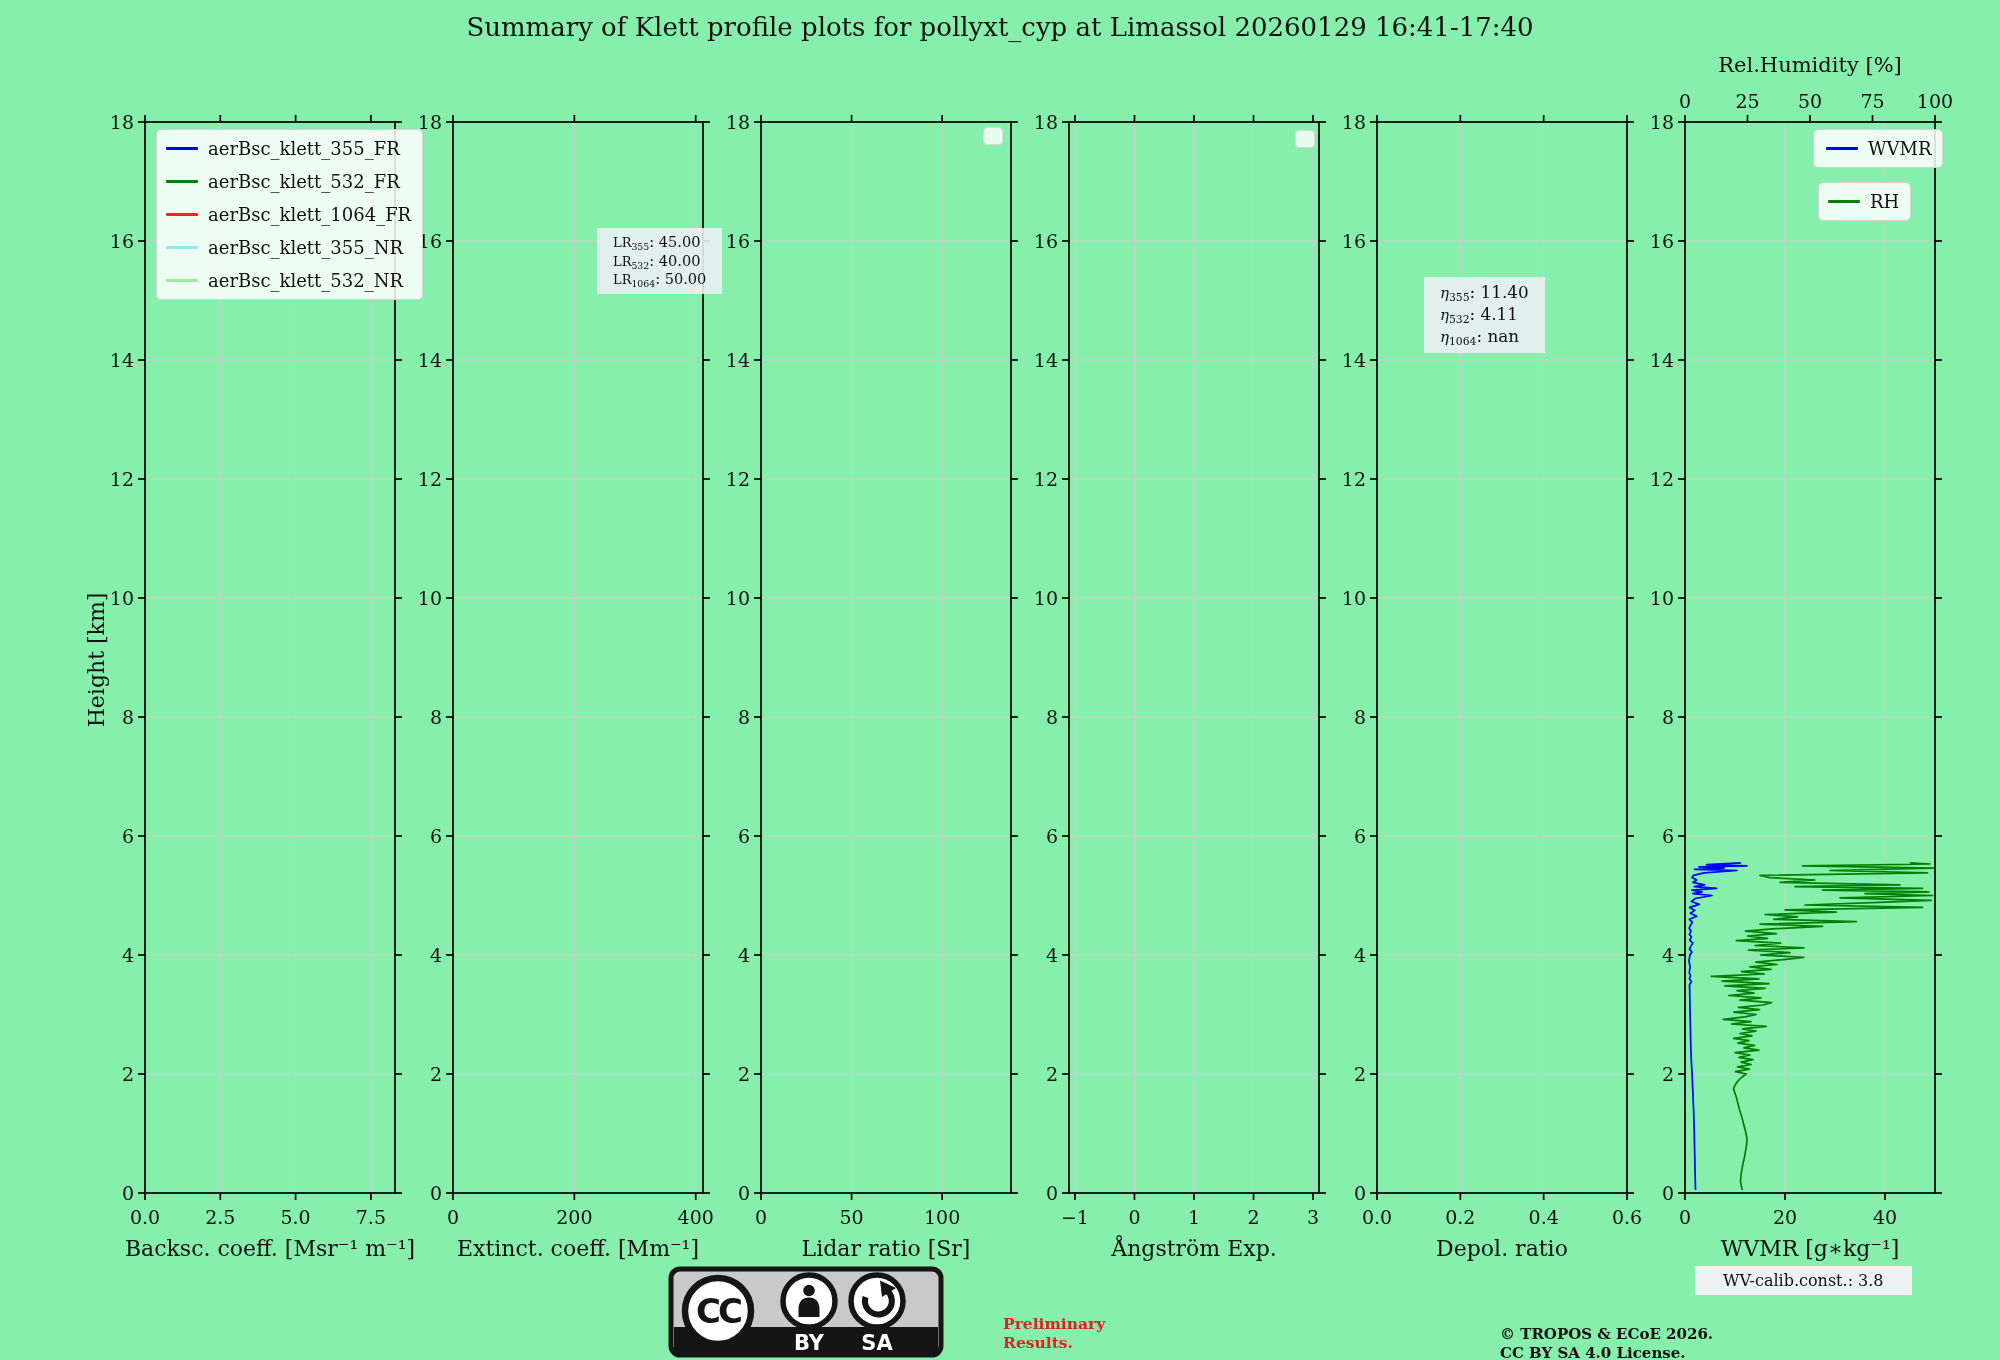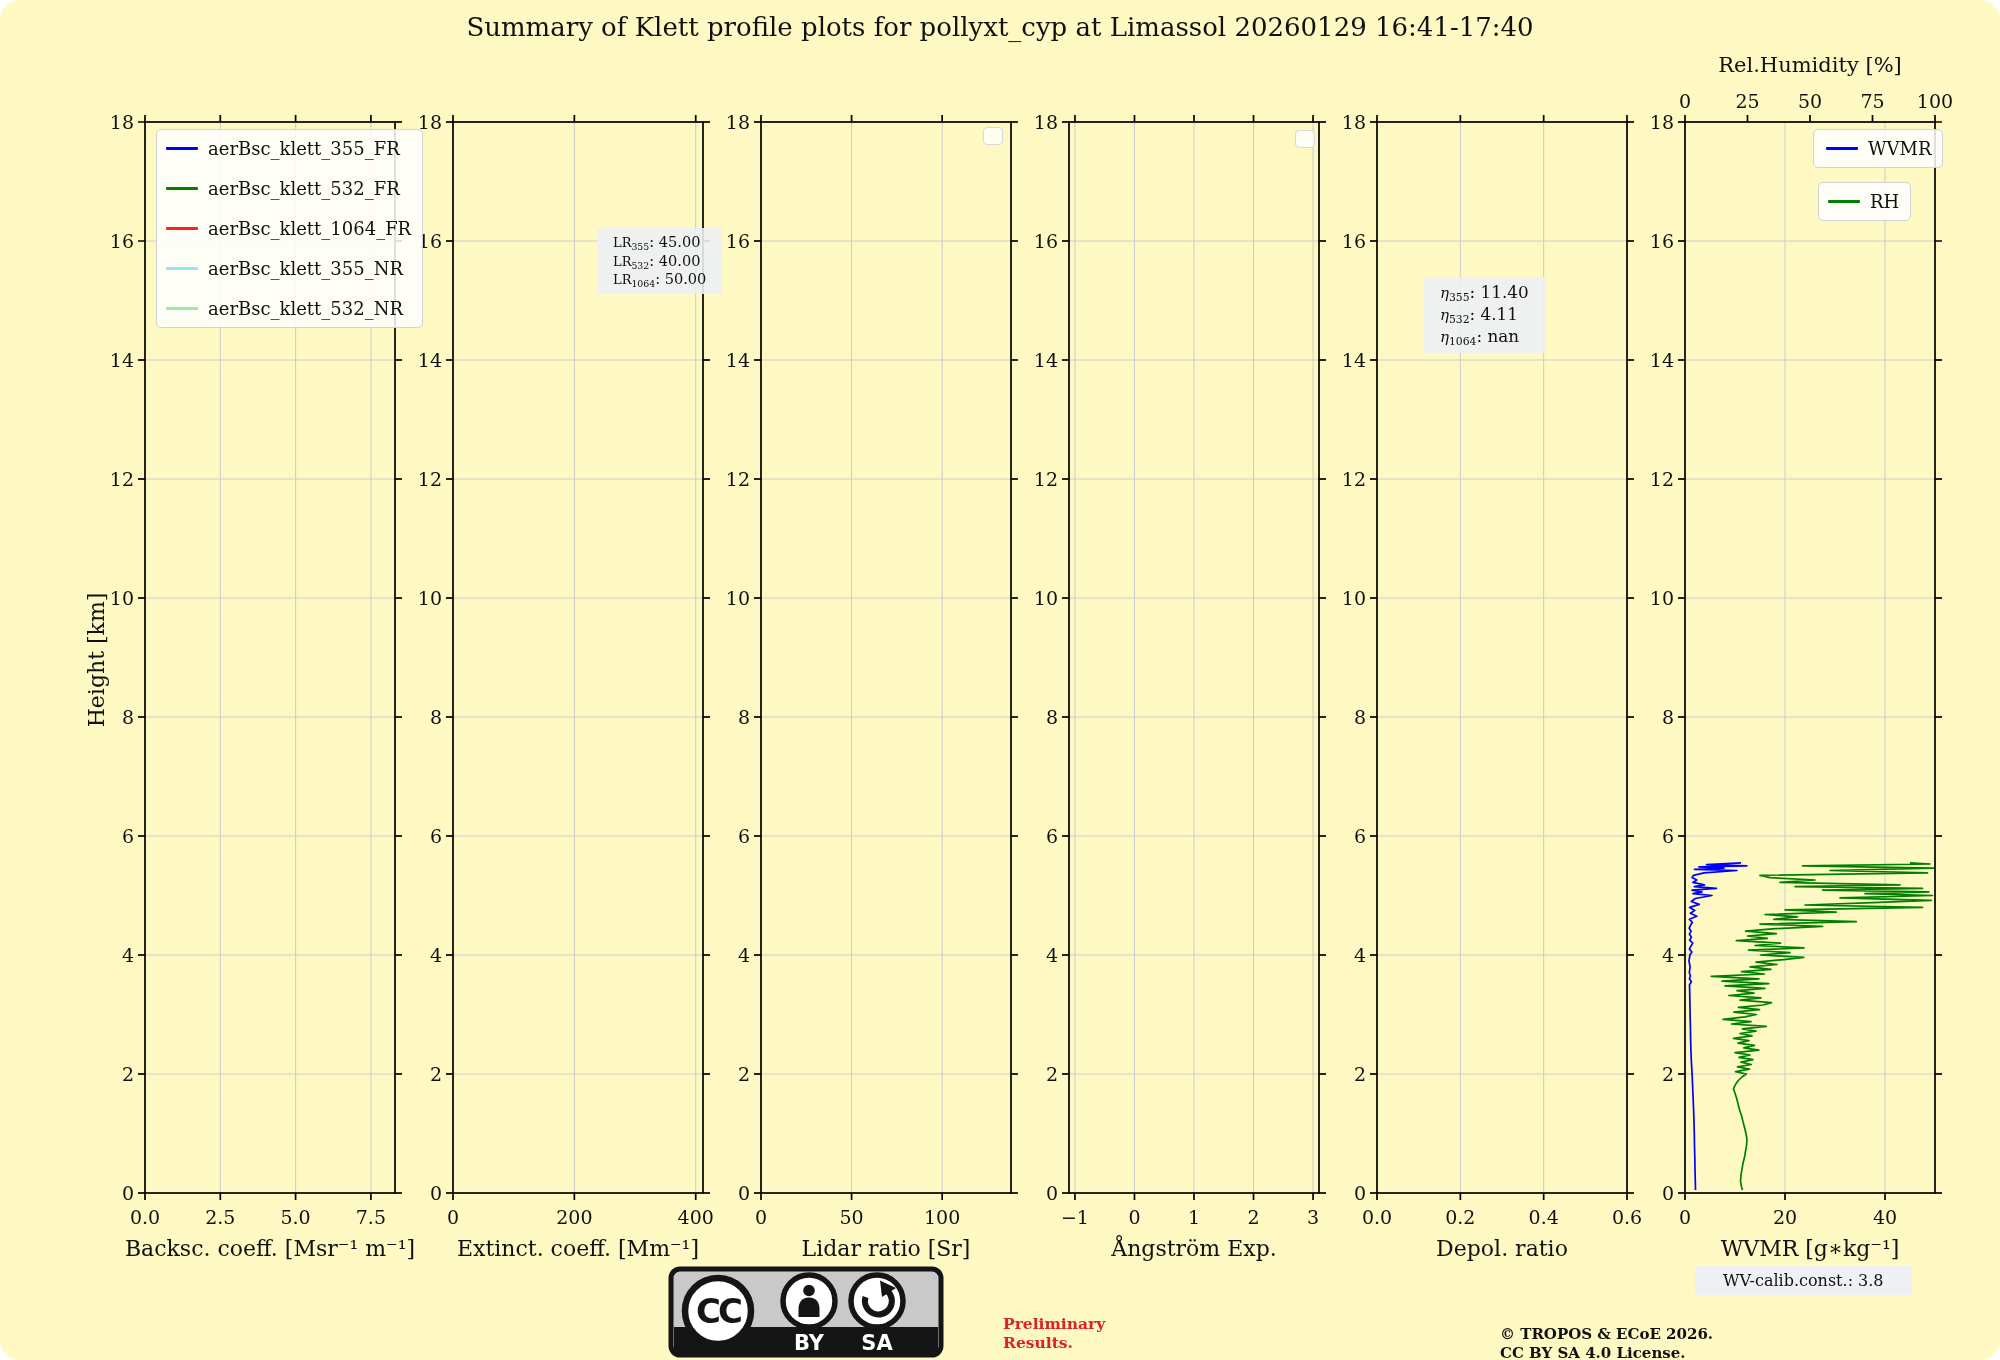--- a/index.html
+++ b/index.html
@@ -1,24 +1,24 @@
 <!DOCTYPE html>
 <html><head>
 <meta charset="utf-8">
 <style>
   html,body{margin:0;padding:0;background:#ffffff;}
-  #fig{position:relative;width:2000px;height:1360px;background:#fef9c3;
-       font-family:"DejaVu Serif",serif;color:#111;overflow:hidden;border-radius:20px;}
+  #fig{position:relative;width:2000px;height:1360px;background:#86efac;
+       font-family:"DejaVu Serif",serif;color:#111;overflow:hidden;}
   #title{position:absolute;left:0;right:0;top:12px;text-align:center;font-size:26px;}
   #ylabel{position:absolute;left:96px;top:660px;transform:translate(-50%,-50%) rotate(-90deg);
           font-size:22px;white-space:nowrap;}
   .plot-svg{position:absolute;left:0;top:0;}
   .plot-svg text{font-family:"DejaVu Serif",serif;fill:#111;}
   .lg-box{position:absolute;background:rgba(255,255,255,.85);border:1px solid #d2d2d2;
-          border-radius:5px;padding:7px 11px 7px 9px;display:flex;flex-direction:column;gap:17px;}
+          border-radius:5px;padding:7px 11px 7px 9px;display:flex;flex-direction:column;gap:10px;}
   .lg-item{display:flex;align-items:center;gap:10px;height:23px;}
   .lg-line{width:32px;height:3px;border-radius:1px;flex:0 0 auto;}
   .lg-text{font-size:18px;line-height:1;white-space:nowrap;}
   .mini-legend{position:absolute;width:18px;height:16px;border:1px solid #d8d8d8;
                border-radius:4px;background:rgba(255,255,255,.8);}
   .ann-box{position:absolute;background:rgba(236,239,244,.9);padding:5px 16px;white-space:nowrap;}
   .ann-box .ln{display:block;}
   .ann-box .sub{font-size:.72em;vertical-align:-.28em;}
   .ann-box .it{font-style:italic;}
   .ann-box .val{font-size:1.12em;}

